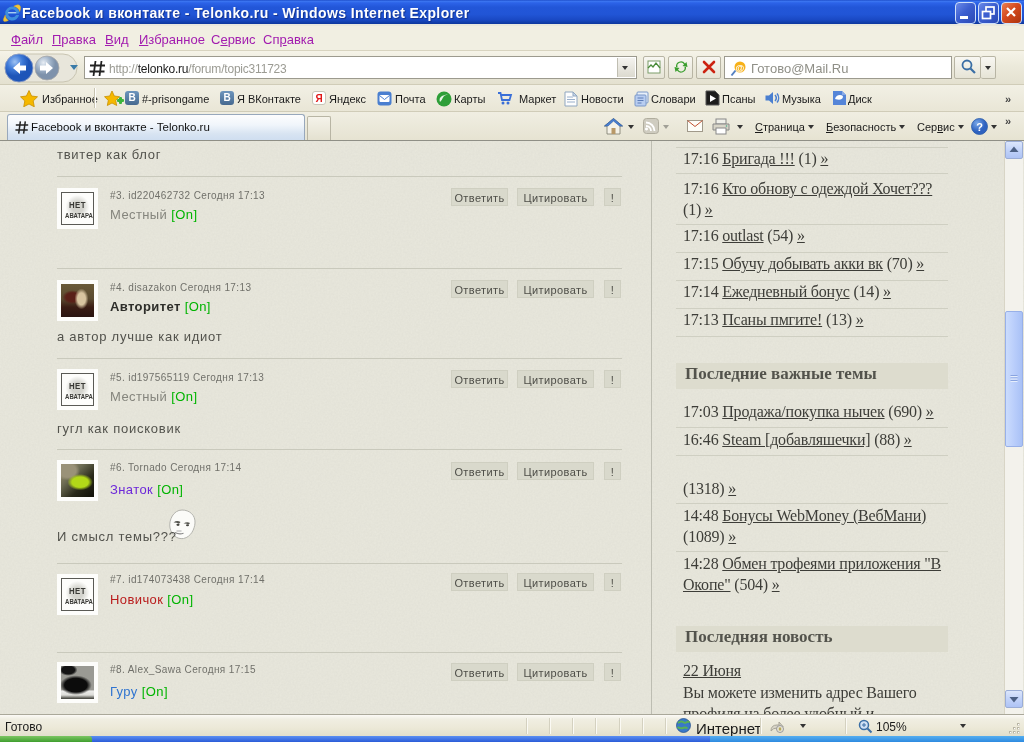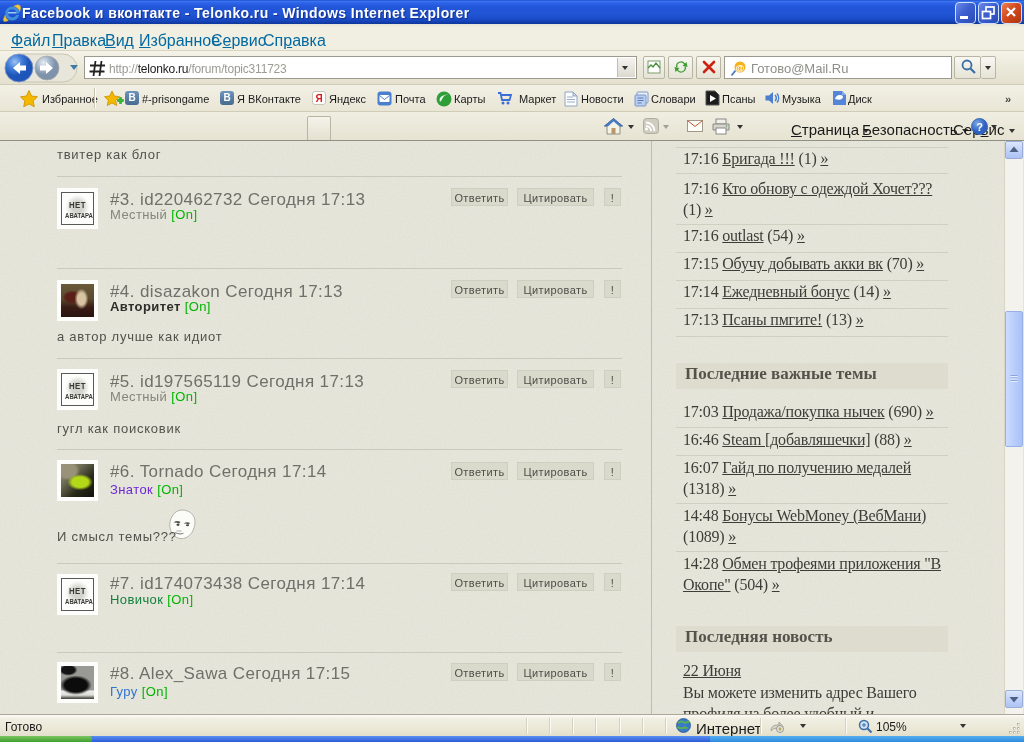--- a/index.html
+++ b/index.html
@@ -7,21 +7,21 @@
 
 #titlebar{position:absolute;left:0;top:0;width:1024px;height:24px;
 background:linear-gradient(180deg,#1547c6 0%,#3166e0 3%,#3a74f0 6%,#2c63e8 12%,#2256d8 30%,#2155d6 60%,#1a49c4 82%,#1340ae 92%,#0e369c 100%);}
 #titletext{position:absolute;left:22px;top:5px;color:#fff;font-size:14px;font-weight:bold;letter-spacing:0.4px;text-shadow:1px 1px 1px #10308a;}
 .winbtn{position:absolute;top:2px;width:21px;height:22px;border-radius:4px;border:1px solid #cfe0fa;box-sizing:border-box;color:#fff;}
 #btnmin{left:955px;background:linear-gradient(135deg,#6b8ae8 0%,#3c5fd0 45%,#2a49b4 100%);}
 #btnmax{left:978px;background:linear-gradient(135deg,#6b8ae8 0%,#3c5fd0 45%,#2a49b4 100%);}
 #btncls{left:1001px;background:linear-gradient(135deg,#eb8052 0%,#d44a1e 45%,#ad3410 100%);}
 
 #menubar{position:absolute;left:0;top:26px;width:1024px;height:25px;background:#f1efe2;border-bottom:1px solid #d8d4c0;box-sizing:border-box;}
-#menubar span{position:absolute;top:6px;font-size:16px;color:#0369a1;}
+#menubar span{position:absolute;top:6px;font-size:13px;color:#a21caf;}
 #menubar u{text-decoration:underline;}
 
 #navbar{position:absolute;left:0;top:51px;width:1024px;height:34px;background:linear-gradient(180deg,#f5f3e8,#eceadb 45%,#e4e1d0);border-bottom:1px solid #d0ccb8;box-sizing:border-box;}
 #navpill{position:absolute;left:2px;top:1px;}
 #addrbox{position:absolute;left:84px;top:5px;width:553px;height:23px;background:#fff;border:1px solid #9c9a8e;box-sizing:border-box;}
 #addrtext{position:absolute;left:24px;top:5px;font-size:12px;letter-spacing:-0.2px;color:#9b9b93;white-space:nowrap;}
 #addrtext b{color:#1c1c1c;font-weight:normal;}
 #addrdrop{position:absolute;right:1px;top:1px;width:17px;height:19px;background:linear-gradient(180deg,#f4f3ef,#dcdacf);border-left:1px solid #c0beb2;}
 #searchbox{position:absolute;left:724px;top:5px;width:228px;height:23px;background:#fff;border:1px solid #9c9a8e;box-sizing:border-box;}
 #searchtext{position:absolute;left:26px;top:4px;font-size:13px;color:#8f8f87;}
@@ -29,27 +29,27 @@
 
 #favbar{position:absolute;left:0;top:85px;width:1024px;height:27px;background:linear-gradient(180deg,#f2f0e5,#e9e6d6);border-bottom:1px solid #d0ccb8;box-sizing:border-box;}
 #favbar .it{position:absolute;top:8px;font-size:11px;color:#1a1a1a;white-space:nowrap;}
 #favsep{position:absolute;left:94px;top:3px;width:1px;height:20px;background:#c8c4b0;border-right:1px solid #fff;}
 .fico{position:absolute;top:6px;width:14px;height:14px;border-radius:3px;font-size:10px;text-align:center;line-height:14px;box-sizing:border-box;}
 
 #tabrow{position:absolute;left:0;top:112px;width:1024px;height:29px;background:linear-gradient(180deg,#f0eee2,#e6e3d2);border-bottom:1px solid #8f8f86;box-sizing:border-box;}
 #tab1{position:absolute;left:7px;top:2px;width:298px;height:26px;background:linear-gradient(180deg,#fdfdfe 0%,#f0f5fb 40%,#d8e4f2 75%,#cfdef0 100%);border:1px solid #98a8bc;border-bottom:none;border-radius:3px 3px 0 0;box-sizing:border-box;}
 #tab1 span{position:absolute;left:23px;top:6px;font-size:11.5px;color:#111;}
 #tab2{position:absolute;left:307px;top:4px;width:24px;height:24px;background:linear-gradient(180deg,#f5f3ea,#e4e1d0);border:1px solid #b8b5a4;border-bottom:none;border-radius:2px 2px 0 0;box-sizing:border-box;}
-.cmdtext{position:absolute;top:9px;font-size:15px;color:#1a1a1a;white-space:nowrap;margin-left:36px;}
+.cmdtext{position:absolute;top:9px;font-size:11px;color:#1a1a1a;white-space:nowrap;}
 .drop{display:inline-block;width:0;height:0;border-left:3px solid transparent;border-right:3px solid transparent;border-top:4px solid #333;vertical-align:2px;}
 
 #content{position:absolute;left:0;top:141px;width:1024px;height:573px;background:#e9e8dd;overflow:hidden;}
 #content .sep{position:absolute;left:57px;width:565px;height:1px;background:#c9c9bc;}
 #vdivider{position:absolute;left:651px;top:0;width:1px;height:573px;background:#bdbdb2;}
-.post-title{position:absolute;left:110px;font-size:17px;color:#70706a;letter-spacing:0.4px;white-space:nowrap;}
+.post-title{position:absolute;left:110px;font-size:10px;color:#70706a;letter-spacing:0.4px;white-space:nowrap;}
 .post-role{position:absolute;left:110px;font-size:13px;letter-spacing:0.4px;white-space:nowrap;}
 .post-body{position:absolute;left:57px;font-size:13px;color:#52524c;letter-spacing:0.75px;white-space:nowrap;}
 .on{color:#00b400;}
 .btn{position:absolute;height:18px;background:#d9d9cc;border:1px solid #cfcfc1;box-sizing:border-box;font-size:11px;color:#4e4e48;text-align:center;letter-spacing:0.4px;}
 .btn span{position:relative;top:3px;}
 .noav{position:absolute;left:57px;width:41px;height:41px;background:#fdfdfb;}
 .noav .in{position:absolute;left:4px;top:4px;right:4px;bottom:4px;border:1px solid #5a5a55;text-align:center;color:#3a3a36;font-weight:bold;background:radial-gradient(circle at 50% 45%,#d4d4ce 0 24%,rgba(212,212,206,0) 52%);}
 .noav .l1{position:absolute;top:7px;left:0;right:0;font-size:8.5px;letter-spacing:0.5px;transform:scale(0.92,1);}
 .noav .l2{position:absolute;top:17.5px;left:0;right:0;font-size:7.5px;transform:scale(0.8,1);}
 .av{position:absolute;left:57px;width:41px;height:41px;background:#fdfdfb;}
@@ -232,20 +232,28 @@
   <svg class="abs" style="left:831px;top:5px" width="16" height="16" viewBox="0 0 16 16">
       <path d="M2 1 h9 l4 4 v10 h-13z" fill="#5585d8"></path>
       <path d="M11 1 l4 4 h-4z" fill="#88aae8"></path>
       <path d="M4 9 q1 -4 5 -4 q3 0 3 2 q-1 4 -8 2z" fill="#fff"></path>
     </svg>
   <span class="it" style="left:848px">Диск</span>
   <span class="it" style="left:1005px;font-weight:bold;color:#444">»</span>
 </div>
 
 <div id="tabrow">
+  <div id="tab1">
+    <svg class="abs" style="left:7px;top:5px" width="14" height="15" viewBox="0 0 17 17">
+        <g stroke="#222" stroke-width="1.8">
+          <path d="M6.5 1 L4.5 16 M12.5 1 L10.5 16 M1 5.5 H16 M0.5 11.5 H15.5"></path>
+        </g>
+      </svg>
+    <span>Facebook и вконтакте - Telonko.ru</span>
+  </div>
   <div id="tab2"></div>
   <svg class="abs" style="left:604px;top:6px" width="19" height="17" viewBox="0 0 19 17">
     <path d="M9.5 0.5 L18.5 8 h-2.5 v8 h-13 v-8 h-2.5 z" fill="#f5f2e8" stroke="#7a7a6a" stroke-width="0.8"></path>
     <path d="M9.5 0.5 L18.5 8 h-3 L9.5 3 L4 8 h-3.5 z" fill="#4a7fd0" stroke="#2a5aa8" stroke-width="0.6"></path>
     <rect x="7.5" y="10" width="4" height="6" fill="#b89868"></rect>
   </svg>
   <span class="drop abs" style="left:628px;top:13px"></span>
   <svg class="abs" style="left:643px;top:6px" width="16" height="16" viewBox="0 0 16 16">
       <rect x="0.5" y="0.5" width="15" height="15" rx="3" fill="#cfccc0" stroke="#b0ad9e"></rect>
       <path d="M3.5 12.5 a1.5 1.5 0 1 1 0.01 0z" fill="#fff"></path>
@@ -350,21 +358,21 @@
   <div class="post-body" style="top:388px">И смысл темы???</div>
   <div class="sep" style="top:422px"></div>
 
   <div class="noav" style="top:433px">
       <div class="in">
         <div class="l1">НЕТ</div>
         <div class="l2">АВАТАРА</div>
       </div>
     </div>
   <div class="post-title" style="top:433px">#7. id174073438 Сегодня 17:14</div>
-  <div class="post-role" style="top:451px"><span style="color:#15803d">Новичок</span> <span class="on">[On]</span></div>
+  <div class="post-role" style="top:451px"><span style="color:#b91c1c">Новичок</span> <span class="on">[On]</span></div>
   <div class="btn" style="left:451px;top:432px;width:57px"><span>Ответить</span></div>
   <div class="btn" style="left:517px;top:432px;width:77px"><span>Цитировать</span></div>
   <div class="btn" style="left:604px;top:432px;width:17px"><span>!</span></div>
   <div class="sep" style="top:511px"></div>
 
   <div class="av" style="top:521px">
       <div class="im" style="background-color:#9a9a94;background-image:radial-gradient(ellipse 62% 38% at 45% 58%,#0c0c0c 0 55%,rgba(12,12,12,0) 78%),radial-gradient(ellipse 35% 22% at 22% 12%,#141414 0 55%,rgba(20,20,20,0) 80%),linear-gradient(180deg,rgba(0,0,0,0) 72%,#ececea 76%,#dcdcd8 88%,#50504a 98%)"></div>
     </div>
   <div class="post-title" style="top:523px">#8. Alex_Sawa Сегодня 17:15</div>
   <div class="post-role" style="top:543px"><span style="color:#2f74d0">Гуру</span> <span class="on">[On]</span></div>
@@ -386,21 +394,20 @@
   <div class="sb-sep" style="top:167px"></div>
   <div class="sb-row" style="top:170px">17:13 <a>Псаны пмгите!</a> (13) <a>»</a></div>
   <div class="sb-sep" style="top:195px"></div>
   <div class="sb-head" style="top:222px">
       <span>Последние важные темы</span>
     </div>
   <div class="sb-row" style="top:262px">17:03 <a>Продажа/покупка нычек</a> (690) <a>»</a></div>
   <div class="sb-sep" style="top:286px"></div>
   <div class="sb-row" style="top:290px">16:46 <a>Steam [добавляшечки]</a> (88) <a>»</a></div>
   <div class="sb-sep" style="top:314px"></div>
-  <div class="sb-row" style="top:318px">16:07 <a>Гайд по получению медалей</a></div>
   <div class="sb-row" style="top:339px"><a style="text-decoration:none">(1318)</a> <a>»</a></div>
   <div class="sb-sep" style="top:362px"></div>
   <div class="sb-row" style="top:366px">14:48 <a>Бонусы WebMoney (ВебМани)</a></div>
   <div class="sb-row" style="top:387px">(1089) <a>»</a></div>
   <div class="sb-sep" style="top:410px"></div>
   <div class="sb-row" style="top:414px">14:28 <a>Обмен трофеями приложения "В</a></div>
   <div class="sb-row" style="top:435px"><a>Окопе"</a> (504) <a>»</a></div>
   <div class="sb-head" style="top:485px">
       <span>Последняя новость</span>
     </div>

